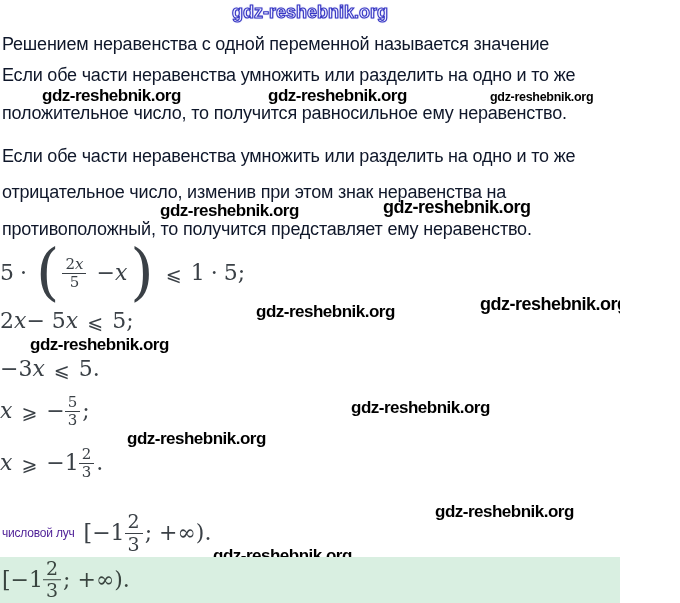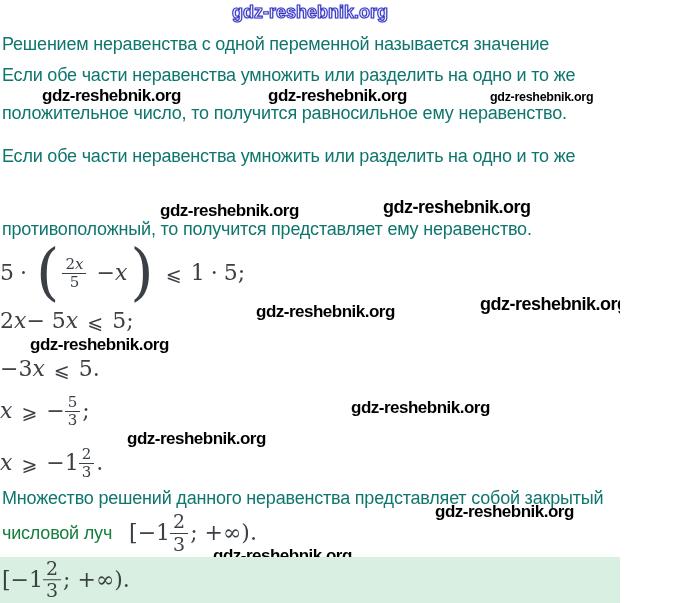--- a/index.html
+++ b/index.html
@@ -1,21 +1,21 @@
 <!DOCTYPE html>
 <html><head>
 <meta charset="utf-8">
 <style>
   html,body { margin:0; padding:0; background:#fff; }
   .page {
     position:relative; width:620px; height:603px; background:#ffffff;
     overflow:hidden; font-family:"Liberation Sans", sans-serif;
   }
   .line {
-    position:absolute; font-size:18px; color:#0f766e;
+    position:absolute; font-size:18px; color:#0f172a;
     letter-spacing:-0.2px; white-space:nowrap; line-height:1.1;
   }
   .wm {
     position:absolute; font-family:"Liberation Sans", sans-serif;
     font-weight:700; font-size:17px; color:#000;
     letter-spacing:-0.5px; white-space:nowrap; line-height:1;
   }
   .wm-small { font-size:12.5px; letter-spacing:-0.3px; }
   .wm-top {
     font-size:18px; color:#eeeeff;
@@ -43,21 +43,21 @@
     display:inline-flex; flex-direction:column; text-align:center;
     font-size:15px; line-height:1.12; vertical-align:middle;
   }
   .frac .num { padding:0 3px; display:block; }
   .frac .den { padding:0 3px; display:block; border-top:1.6px solid currentColor; }
   .frac-sm { font-size:19px; }
   .bigp {
     font-family:"DejaVu Serif",serif; font-size:60px; font-weight:400;
     line-height:0.9; transform:scaleY(1.03); margin:0 3px; position:relative; top:-2px;
   }
-  .sans-label { font-family:"Liberation Sans",sans-serif; font-size:18px; color:#15803d; margin-right:17px; letter-spacing:-0.2px; }
+  .sans-label { font-family:"Liberation Sans",sans-serif; font-size:12px; color:#4c1d95; margin-right:9px; letter-spacing:-0.2px; }
   .green-box {
     position:absolute; left:0; top:557px; width:680px; height:46px;
     background:#d9efe1;
   }
   .green-box .math-inline { color:#39443f; position:absolute; left:2px; top:50%; transform:translateY(-50%); }
   .tail { margin-left:2px; }
 </style>
 </head>
 <body>
 
@@ -69,20 +69,21 @@
 
   <div class="line" style="left:2px; top:66px;">Если обе части неравенства умножить или разделить на одно и то же</div>
 
   <div class="wm" style="left:42px; top:87px;">gdz-reshebnik.org</div>
   <div class="wm" style="left:268px; top:87px;">gdz-reshebnik.org</div>
   <div class="wm wm-small" style="left:490px; top:91px;">gdz-reshebnik.org</div>
 
   <div class="line" style="left:2px; top:104px;">положительное число, то получится равносильное ему неравенство.</div>
 
   <div class="line" style="left:2px; top:147px;">Если обе части неравенства умножить или разделить на одно и то же</div>
+  <div class="line" style="left:2px; top:183px;">отрицательное число, изменив при этом знак неравенства на</div>
 
   <div class="wm" style="left:160px; top:202px;">gdz-reshebnik.org</div>
   <div class="wm" style="left:383px; top:198px; font-size:18px;">gdz-reshebnik.org</div>
 
   <div class="line" style="left:2px; top:220px;">противоположный, то получится представляет ему неравенство.</div>
 
   <div class="math" style="left:0px; top:243px; height:60px;">
     <span>5</span>
     <span class="mdot">·</span>
     <span class="bigp">(</span>
@@ -137,21 +138,20 @@
     <span class="it">x</span>
     <span class="rel">⩾</span>
     <span>−1</span>
     <span class="frac">
       <span class="num">2</span>
       <span class="den">3</span>
     </span>
     <span class="tail">.</span>
   </div>
 
-  <div class="line" style="left:2px; top:489px;">Множество решений данного неравенства представляет собой закрытый</div>
 
   <div class="wm" style="left:435px; top:503px;">gdz-reshebnik.org</div>
 
   <div style="position:absolute; left:2px; top:509px; height:48px; display:flex; align-items:center;">
     <span class="sans-label">числовой луч</span>
     <span class="math-inline">
       <span>[−1</span>
       <span class="frac frac-sm">
         <span class="num">2</span>
         <span class="den">3</span>

